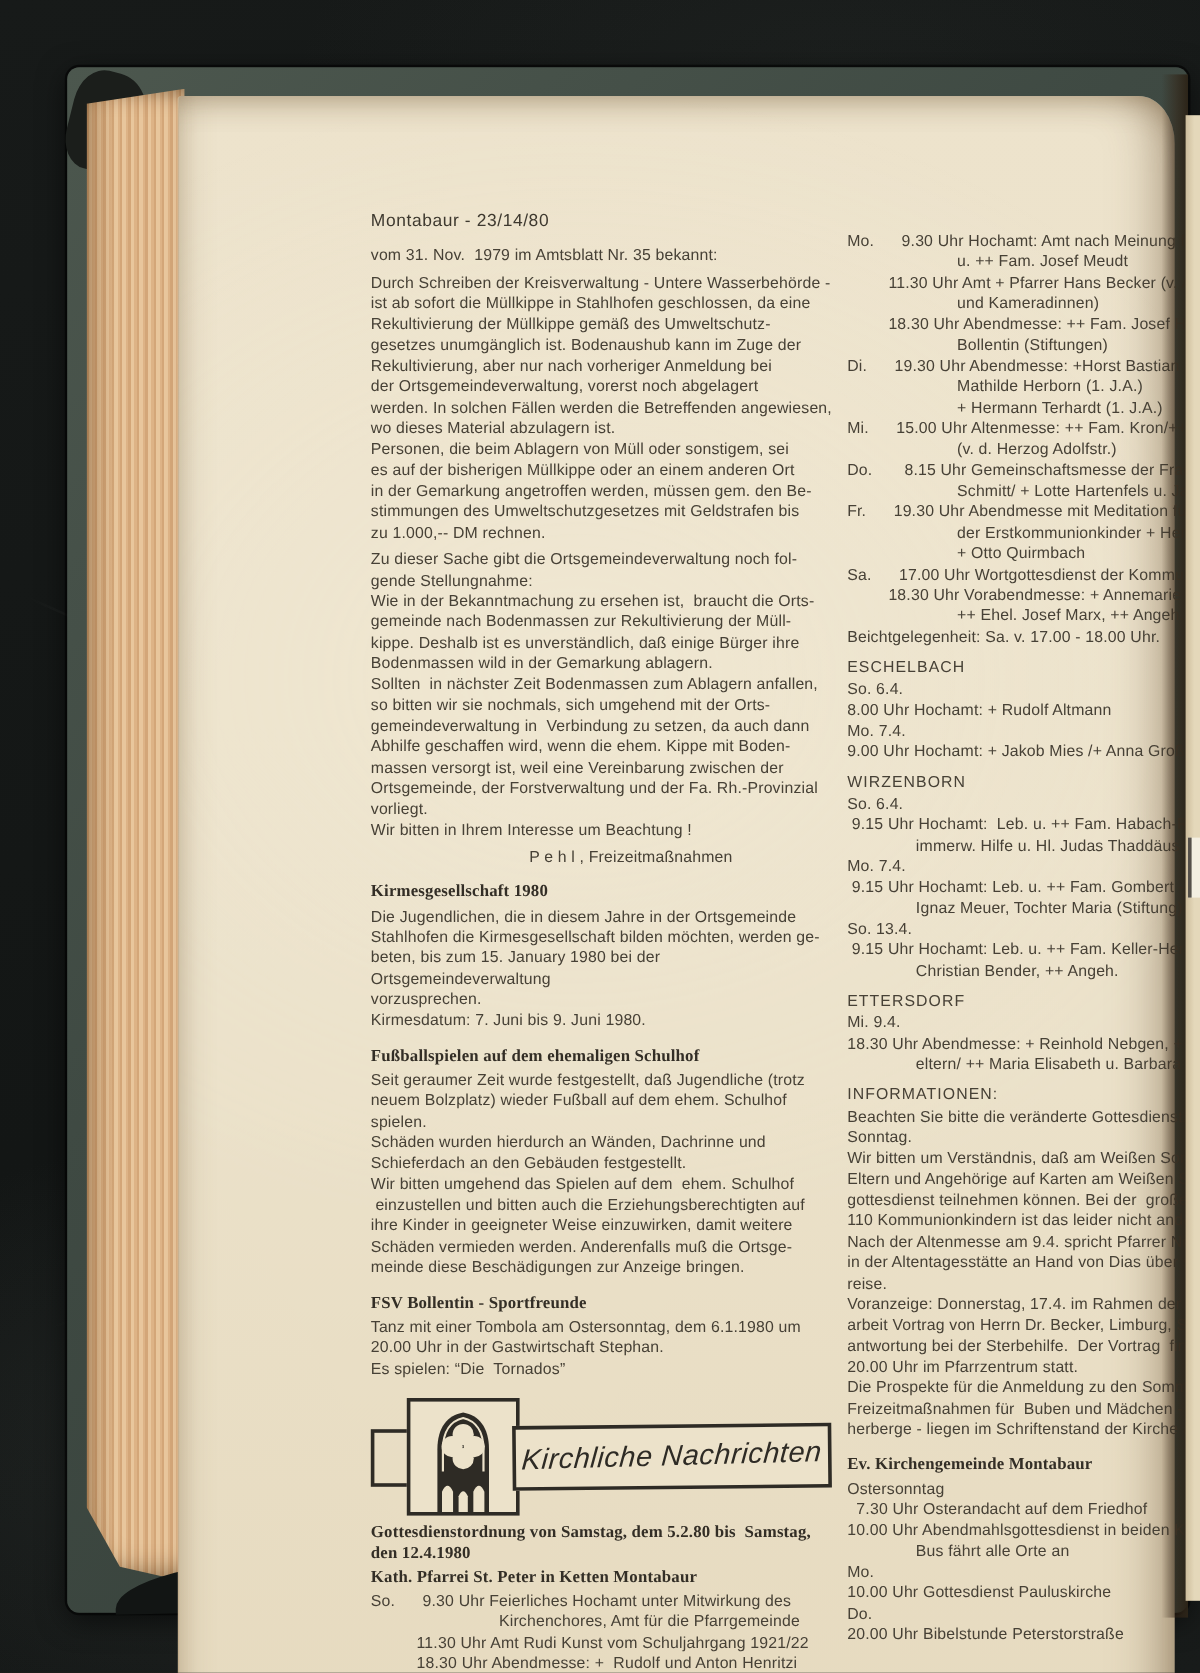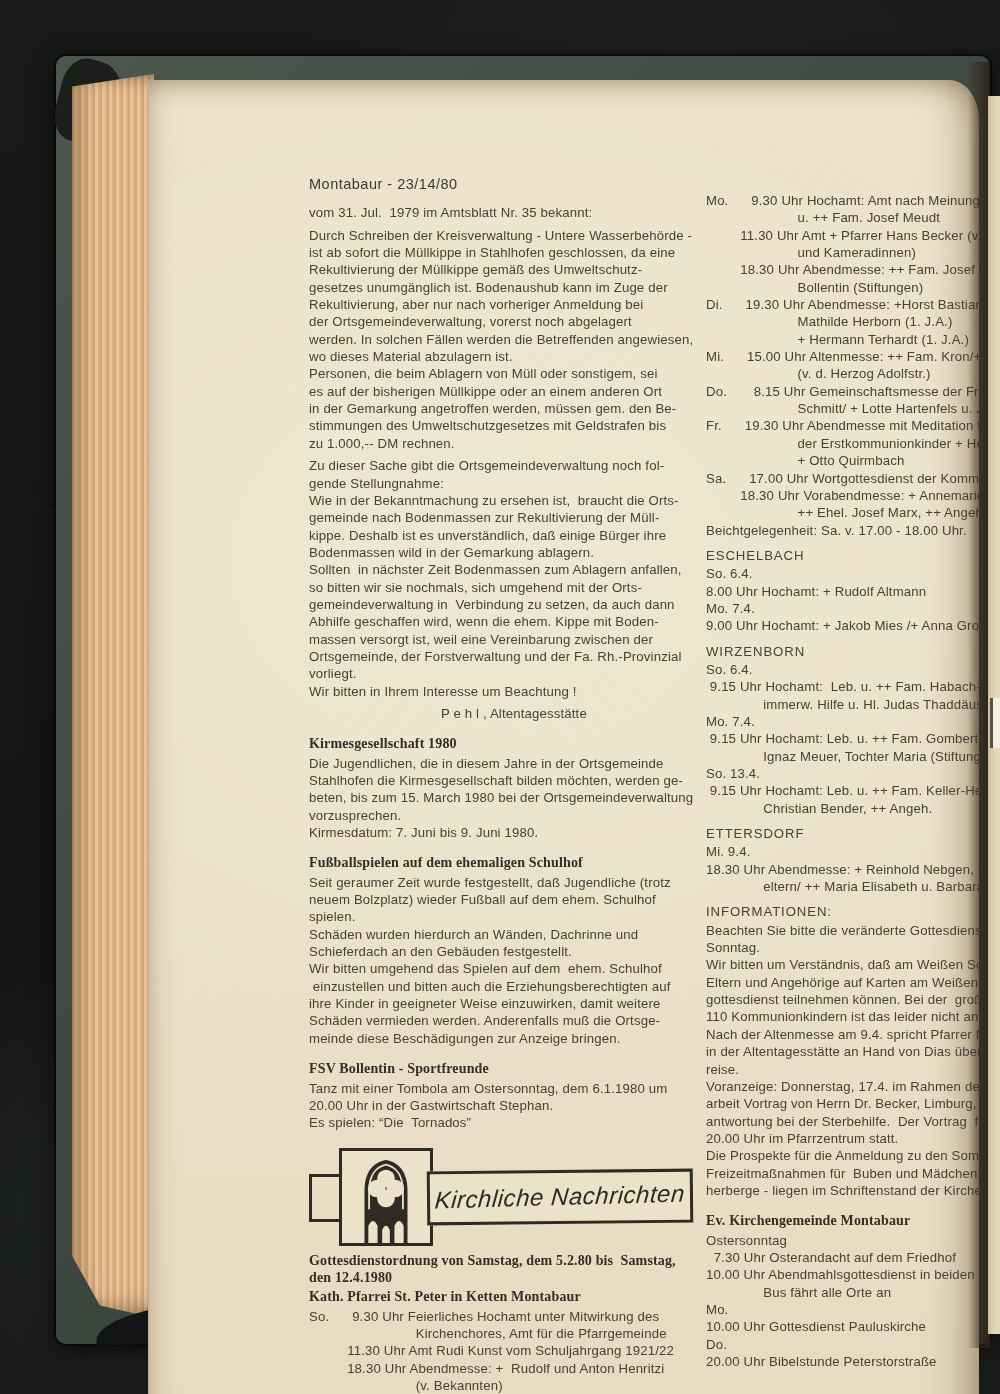--- a/index.html
+++ b/index.html
@@ -82,21 +82,21 @@
 <div class="scratch s2"></div>
 <div class="cover"></div>
 <div class="cover-blob-top"></div>
 <div class="page-stack"></div>
 <div class="cover-blob-bottom"></div>
 
 <div class="page">
 
   <div class="col col-left">
     <div class="masthead">Montabaur -   23/14/80</div>
-    <div class="blk">vom 31. Jul.  1979 im Amtsblatt Nr. 35 bekannt:</div>
+    <div class="blk">vom 31. Nov.  1979 im Amtsblatt Nr. 35 bekannt:</div>
     <div class="blk">Durch Schreiben der Kreisverwaltung - Untere Wasserbehörde -
 ist ab sofort die Müllkippe in Stahlhofen geschlossen, da eine
 Rekultivierung der Müllkippe gemäß des Umweltschutz-
 gesetzes unumgänglich ist. Bodenaushub kann im Zuge der
 Rekultivierung, aber nur nach vorheriger Anmeldung bei
 der Ortsgemeindeverwaltung, vorerst noch abgelagert
 werden. In solchen Fällen werden die Betreffenden angewiesen,
 wo dieses Material abzulagern ist.
 Personen, die beim Ablagern von Müll oder sonstigem, sei
 es auf der bisherigen Müllkippe oder an einem anderen Ort
@@ -110,26 +110,26 @@
 kippe. Deshalb ist es unverständlich, daß einige Bürger ihre
 Bodenmassen wild in der Gemarkung ablagern.
 Sollten  in nächster Zeit Bodenmassen zum Ablagern anfallen,
 so bitten wir sie nochmals, sich umgehend mit der Orts-
 gemeindeverwaltung in  Verbindung zu setzen, da auch dann
 Abhilfe geschaffen wird, wenn die ehem. Kippe mit Boden-
 massen versorgt ist, weil eine Vereinbarung zwischen der
 Ortsgemeinde, der Forstverwaltung und der Fa. Rh.-Provinzial
 vorliegt.
 Wir bitten in Ihrem Interesse um Beachtung !</div>
-    <div class="blk sig">P e h l , Altentagesstätte</div>
+    <div class="blk sig">P e h l , Freizeitmaßnahmen</div>
 
     <div class="h1">Kirmesgesellschaft 1980</div>
     <div class="blk">Die Jugendlichen, die in diesem Jahre in der Ortsgemeinde
 Stahlhofen die Kirmesgesellschaft bilden möchten, werden ge-
-beten, bis zum 15. March 1980 bei der Ortsgemeindeverwaltung
+beten, bis zum 15. January 1980 bei der Ortsgemeindeverwaltung
 vorzusprechen.
 Kirmesdatum: 7. Juni bis 9. Juni 1980.</div>
 
     <div class="h1">Fußballspielen auf dem ehemaligen Schulhof</div>
     <div class="blk">Seit geraumer Zeit wurde festgestellt, daß Jugendliche (trotz
 neuem Bolzplatz) wieder Fußball auf dem ehem. Schulhof
 spielen.
 Schäden wurden hierdurch an Wänden, Dachrinne und
 Schieferdach an den Gebäuden festgestellt.
 Wir bitten umgehend das Spielen auf dem  ehem. Schulhof

